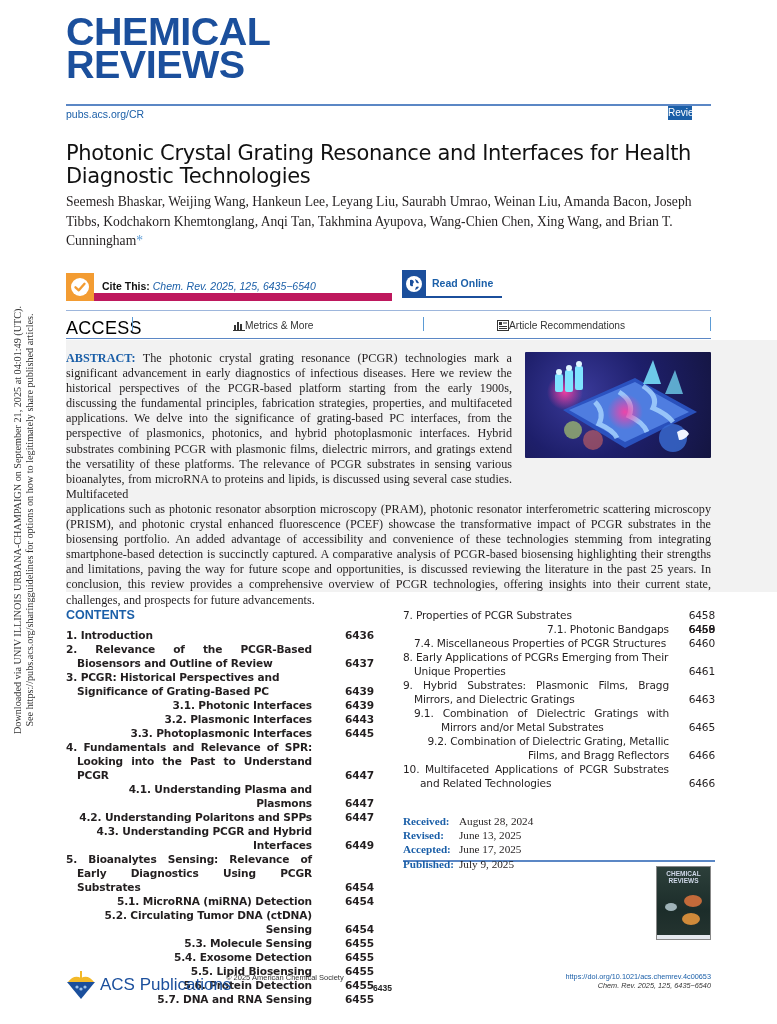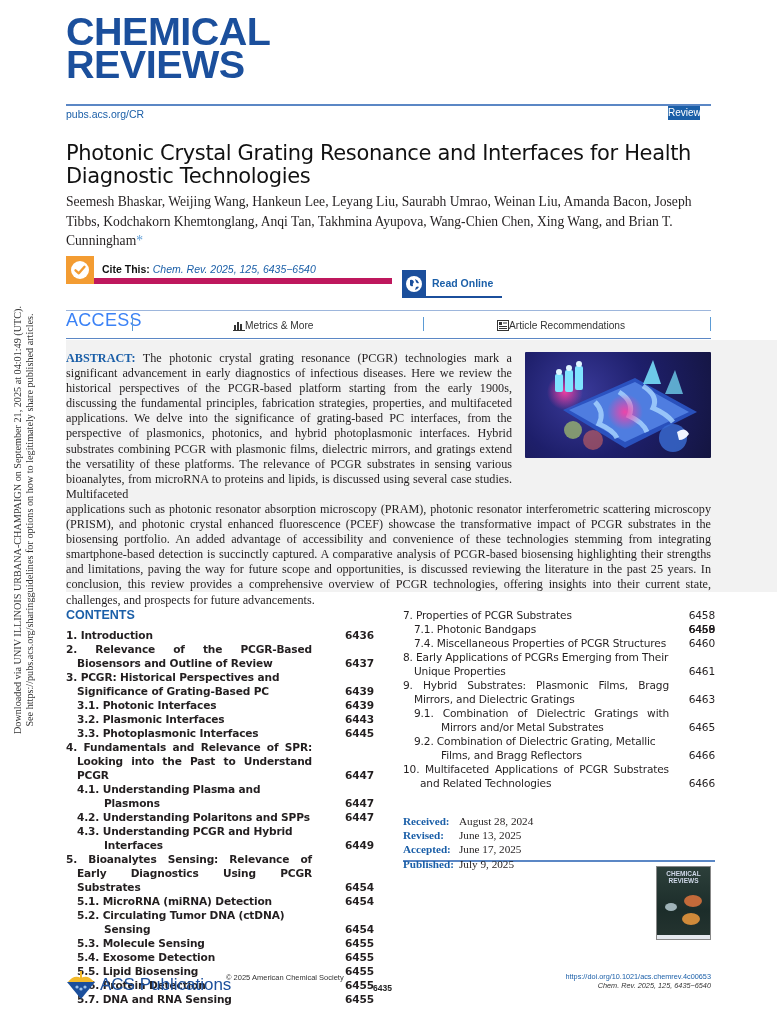--- a/index.html
+++ b/index.html
@@ -15,63 +15,63 @@
     white-space: nowrap; font-size: 10.2px; line-height: 12px; text-align: center;
     font-family: "Liberation Serif", serif; color: #333;
   }
 
   .logo { position: absolute; left: 66px; top: 16px; font-family: "Liberation Sans", sans-serif;
     color: #1b4f9c; font-weight: bold; line-height: 33px; font-size: 38px; letter-spacing: -0.5px; }
   .logo div { transform: scaleX(1.04); transform-origin: left; }
 
   .journal-bar { position: absolute; left: 66px; top: 104px; width: 645px; border-top: 2px solid #5b87c5; }
   .journal-url { position: absolute; left: 66px; top: 108px; font-family: "Liberation Sans", sans-serif; font-size: 10.5px; color: #1b5fa8; }
-  .review-badge { position: absolute; left: 668px; top: 106px; width: 32px; height: 14px; background: #1b5fa8;
+  .review-badge { position: absolute; left: 668px; top: 106px; width: 24px; height: 14px; background: #1b5fa8;
     color: #fff; font-family: "Liberation Sans", sans-serif; font-size: 10px; text-align: center; line-height: 14px; }
 
   .title { position: absolute; left: 66px; top: 142px; width: 640px; font-family: "DejaVu Sans", sans-serif;
     font-size: 21px; line-height: 23px; color: #111; font-weight: 500; letter-spacing: -0.35px; }
   .authors { position: absolute; left: 66px; top: 192px; width: 650px; font-size: 13.6px; line-height: 19.5px; color: #231f20; }
   .authors .star { color: #5b9bd5; }
 
-  .cite-box { position: absolute; left: 66px; top: 256px; width: 326px; height: 28px; border-bottom: 6px solid #be185d; }
+  .cite-box { position: absolute; left: 66px; top: 273px; width: 326px; height: 28px; border-bottom: 8px solid #be185d; }
   .cite-icon { position: absolute; left: 0; top: 0; width: 28px; height: 28px; background: #f39c32; }
   .cite-icon svg { position: absolute; left: 5px; top: 5px; }
   .cite-text { position: absolute; left: 36px; top: 7px; font-family: "Liberation Sans", sans-serif; font-size: 10.5px; }
   .cite-text b { color: #111; }
   .cite-text .cval { color: #1b5fa8; font-style: italic; }
 
   .read-box { position: absolute; left: 402px; top: 270px; width: 100px; height: 28px; border-bottom: 2px solid #1b4f9c; }
   .read-icon { position: absolute; left: 0; top: 0; width: 24px; height: 28px; background: #1b4f9c; }
   .read-text { position: absolute; left: 30px; top: 7px; font-family: "Liberation Sans", sans-serif; font-size: 10.5px; font-weight: bold; color: #1b5fa8; }
 
   .access-top { position: absolute; left: 66px; top: 310px; width: 645px; border-top: 1.5px solid #9db6dc; }
   .access-bottom { position: absolute; left: 66px; top: 338px; width: 645px; border-top: 1.5px solid #5b87c5; }
-  .access-label { position: absolute; left: 66px; top: 310px; font-family: "Liberation Sans", sans-serif; font-size: 18px; color: #3b82f6; letter-spacing: 0.3px; }
+  .access-label { position: absolute; left: 66px; top: 318px; font-family: "Liberation Sans", sans-serif; font-size: 18px; color: #000000; letter-spacing: 0.3px; }
   .access-sep { position: absolute; top: 317px; width: 1px; height: 14px; background: #5b9bd5; }
   .access-link { position: absolute; top: 320px; font-family: "Liberation Sans", sans-serif; font-size: 10.2px; color: #333; display: flex; align-items: center; }
 
   .abstract-bg { position: absolute; left: 66px; top: 340px; width: 711px; height: 252px; background: #f2f2f2; }
   .abstract { position: absolute; left: 66px; top: 351px; width: 645px; font-size: 12.2px; line-height: 15.1px; text-align: justify; color: #231f20; }
   .abstract .wrap-top { width: 446px; text-align: justify; }
   .abstract .lbl { color: #1b5fa8; font-weight: bold; }
   .toc-graphic { position: absolute; left: 525px; top: 352px; width: 186px; height: 106px; overflow: hidden; border-radius: 1px;
     background: radial-gradient(circle at 30% 40%, #3a3a9a 0%, #1e1f6b 45%, #141540 100%); }
 
   .contents-h { position: absolute; left: 66px; top: 608px; font-family: "Liberation Sans", sans-serif; font-weight: bold; font-size: 12.5px; color: #1b5fa8; }
   .toc { position: absolute; font-family: "DejaVu Sans", sans-serif; font-size: 10.6px; line-height: 14px; color: #231f20; letter-spacing: -0.15px; }
   .toc-col1 { left: 66px; top: 628px; width: 246px; font-weight: bold; }
   .toc-col2 { left: 403px; top: 608px; width: 312px; }
   .toc-item { position: relative; display: block; }
   .toc-item .t { display: block; }
   .toc-item .p { position: absolute; right: -62px; bottom: 0; }
   .toc-col2 .toc-item .p { right: 0; }
   .toc-col2 .toc-item .t { width: 266px; }
   .lvl1 .t { padding-left: 11px; text-indent: -11px; }
-  .lvl2 .t { padding-left: 38px; text-indent: -27px; }
+  .lvl2 .t { padding-left: 38px; text-indent: -27px; text-align: right; }
   .lvl1w .t { padding-left: 17px; text-indent: -17px; }
 
   .dates-line { position: absolute; left: 403px; top: 860px; width: 312px; border-top: 2px solid #5b87c5; }
   .dates { position: absolute; left: 403px; top: 814px; font-size: 11.2px; line-height: 14.2px; }
   .dates .row { display: flex; }
   .dates .k { width: 56px; color: #1b5fa8; font-weight: bold; }
   .dates .v { color: #231f20; }
   .cover { position: absolute; left: 656px; top: 866px; width: 55px; height: 74px; border: 1px solid #888;
     background: linear-gradient(180deg, #2c3f3a 0%, #1c2d2a 60%, #253430 100%); overflow: hidden; }
   .cover .ct { position: absolute; left: 0; top: 3px; width: 100%; text-align: center; font-family: "Liberation Sans", sans-serif; font-size: 6.5px; font-weight: bold; color: #cfd8e8; line-height: 7px; }

